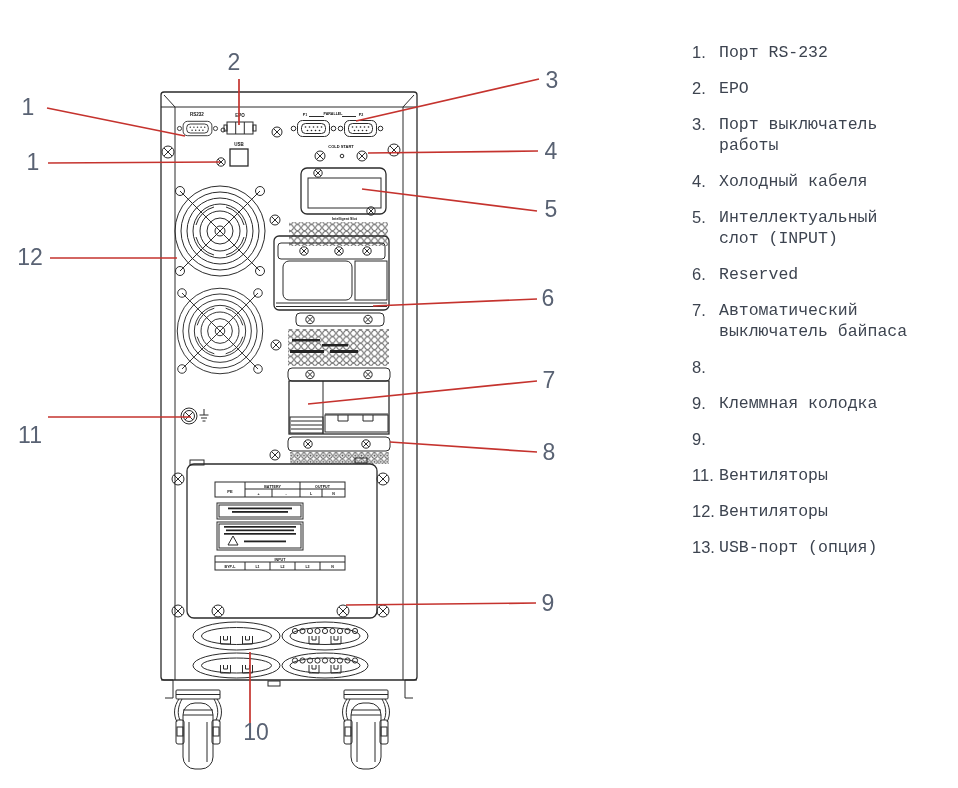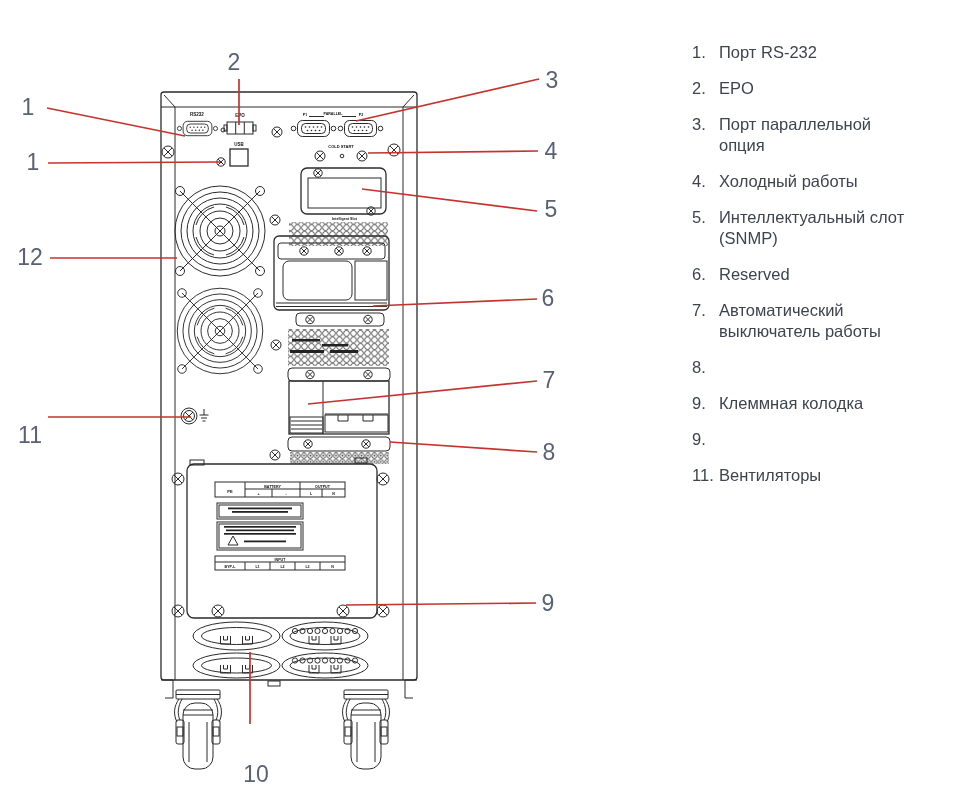--- a/index.html
+++ b/index.html
@@ -13,21 +13,21 @@
   svg text{font-family:"Liberation Sans",sans-serif;fill:#111;}
   .t36{font-size:3.6px;font-weight:bold;}
   .t40{font-size:4px;font-weight:bold;}
   .t45{font-size:4.5px;font-weight:bold;}
   .callout-num{position:absolute;transform:translate(-50%,-50%);font-size:23px;
       color:#596273;letter-spacing:0;}
   .legend{position:absolute;left:692px;top:42px;width:250px;list-style:none;margin:0;padding:0;}
   .legend li{display:flex;align-items:flex-start;margin-bottom:15px;
       font-size:16.5px;line-height:21px;color:#3d4450;}
   .lgn{flex:0 0 27px;}
-  .lgt{width:197px;}
+  .lgt{width:197px;font-family:Liberation Mono, monospace;}
 </style>
 </head>
 <body>
 
 <div class="page">
 
 <svg width="958" height="788" viewBox="0 0 958 788">
   <defs>
     <pattern id="vent" width="7" height="6.6" patternUnits="userSpaceOnUse">
       <circle cx="3.5" cy="3.3" r="2.9" fill="none" stroke="#333" stroke-width="0.8"></circle>
@@ -358,63 +358,71 @@
 
 <div class="callout-num" style="left:28px;top:107px">1</div>
 <div class="callout-num" style="left:234px;top:62px">2</div>
 <div class="callout-num" style="left:552px;top:80px">3</div>
 <div class="callout-num" style="left:551px;top:151px">4</div>
 <div class="callout-num" style="left:551px;top:209px">5</div>
 <div class="callout-num" style="left:548px;top:298px">6</div>
 <div class="callout-num" style="left:549px;top:380px">7</div>
 <div class="callout-num" style="left:549px;top:452px">8</div>
 <div class="callout-num" style="left:548px;top:603px">9</div>
-<div class="callout-num" style="left:256px;top:774px">10</div>
+<div class="callout-num" style="left:256px;top:732px">10</div>
 <div class="callout-num" style="left:30px;top:435px">11</div>
 <div class="callout-num" style="left:30px;top:257px">12</div>
 <div class="callout-num" style="left:33px;top:162px">1</div>
 
 <ol class="legend">
   <li>
         <span class="lgn">1.</span>
         <span class="lgt">Порт RS-232</span>
       </li>
   <li>
         <span class="lgn">2.</span>
         <span class="lgt">EPO</span>
       </li>
   <li>
         <span class="lgn">3.</span>
-        <span class="lgt">Порт параллельной опция</span>
+        <span class="lgt">Порт выключатель работы</span>
       </li>
   <li>
         <span class="lgn">4.</span>
-        <span class="lgt">Холодный работы</span>
+        <span class="lgt">Холодный кабеля</span>
       </li>
   <li>
         <span class="lgn">5.</span>
-        <span class="lgt">Интеллектуальный слот (SNMP)</span>
+        <span class="lgt">Интеллектуальный слот (INPUT)</span>
       </li>
   <li>
         <span class="lgn">6.</span>
         <span class="lgt">Reserved</span>
       </li>
   <li>
         <span class="lgn">7.</span>
-        <span class="lgt">Автоматический выключатель работы</span>
+        <span class="lgt">Автоматический выключатель байпаса</span>
       </li>
   <li>
         <span class="lgn">8.</span>
       </li>
   <li>
         <span class="lgn">9.</span>
         <span class="lgt">Клеммная колодка</span>
       </li>
   <li>
         <span class="lgn">9.</span>
       </li>
   <li>
         <span class="lgn">11.</span>
         <span class="lgt">Вентиляторы</span>
       </li>
+  <li>
+        <span class="lgn">12.</span>
+        <span class="lgt">Вентиляторы</span>
+      </li>
+  <li>
+        <span class="lgn">13.</span>
+        <span class="lgt">USB-порт (опция)</span>
+      </li>
 </ol>
 
 </div>
 
 </body></html>

